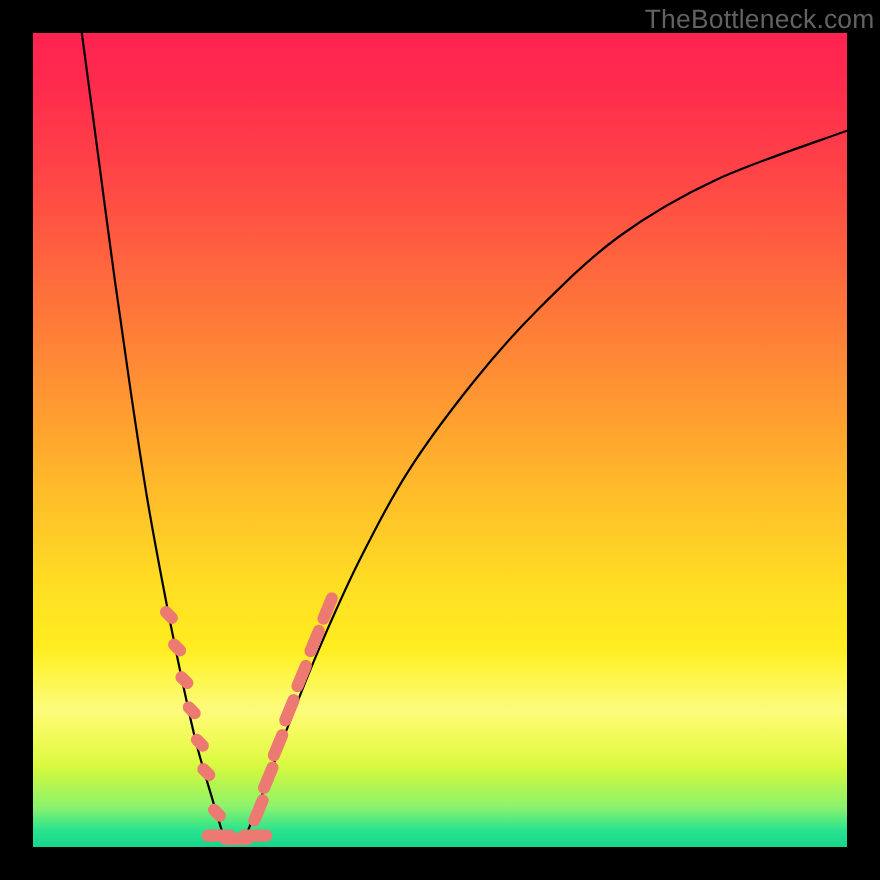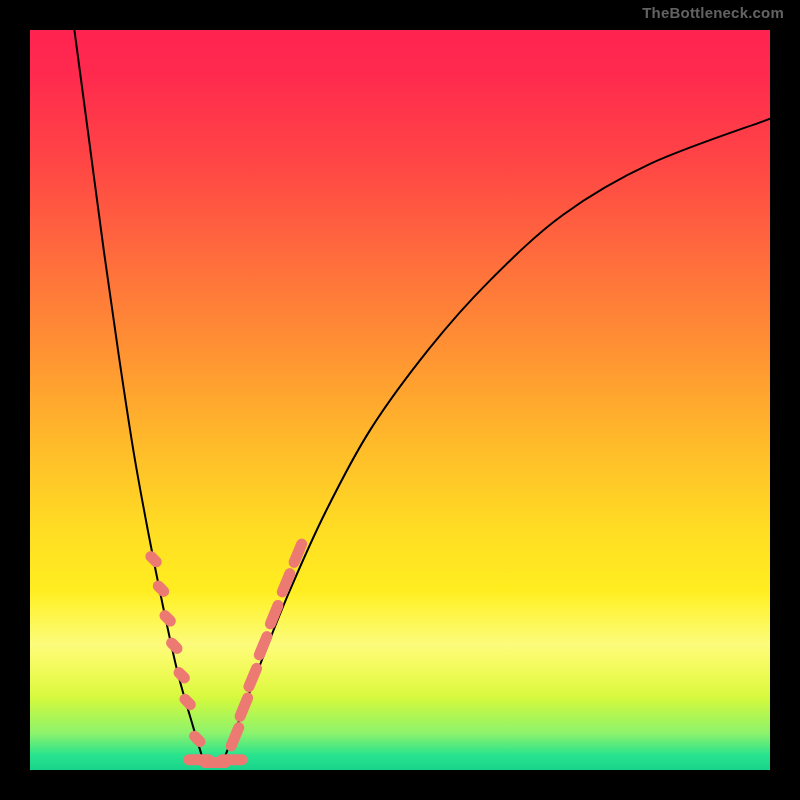--- a/index.html
+++ b/index.html
@@ -13,25 +13,25 @@
   }
   .frame {
     position: relative;
     width: 800px;
     height: 800px;
     background: #000;
   }
   .watermark {
     position: absolute;
     top: 4px;
-    right: 16px;
+    right: 5px;
     color: #626262;
-    font-size: 15px;
+    font-size: 24px;
     letter-spacing: 0.2px;
-    font-weight: 700;
+    font-weight: 400;
     z-index: 20;
   }
   .plot-area {
     position: absolute;
     left: 30px;
     top: 30px;
     width: 740px;
     height: 740px;
     overflow: hidden;
   }

